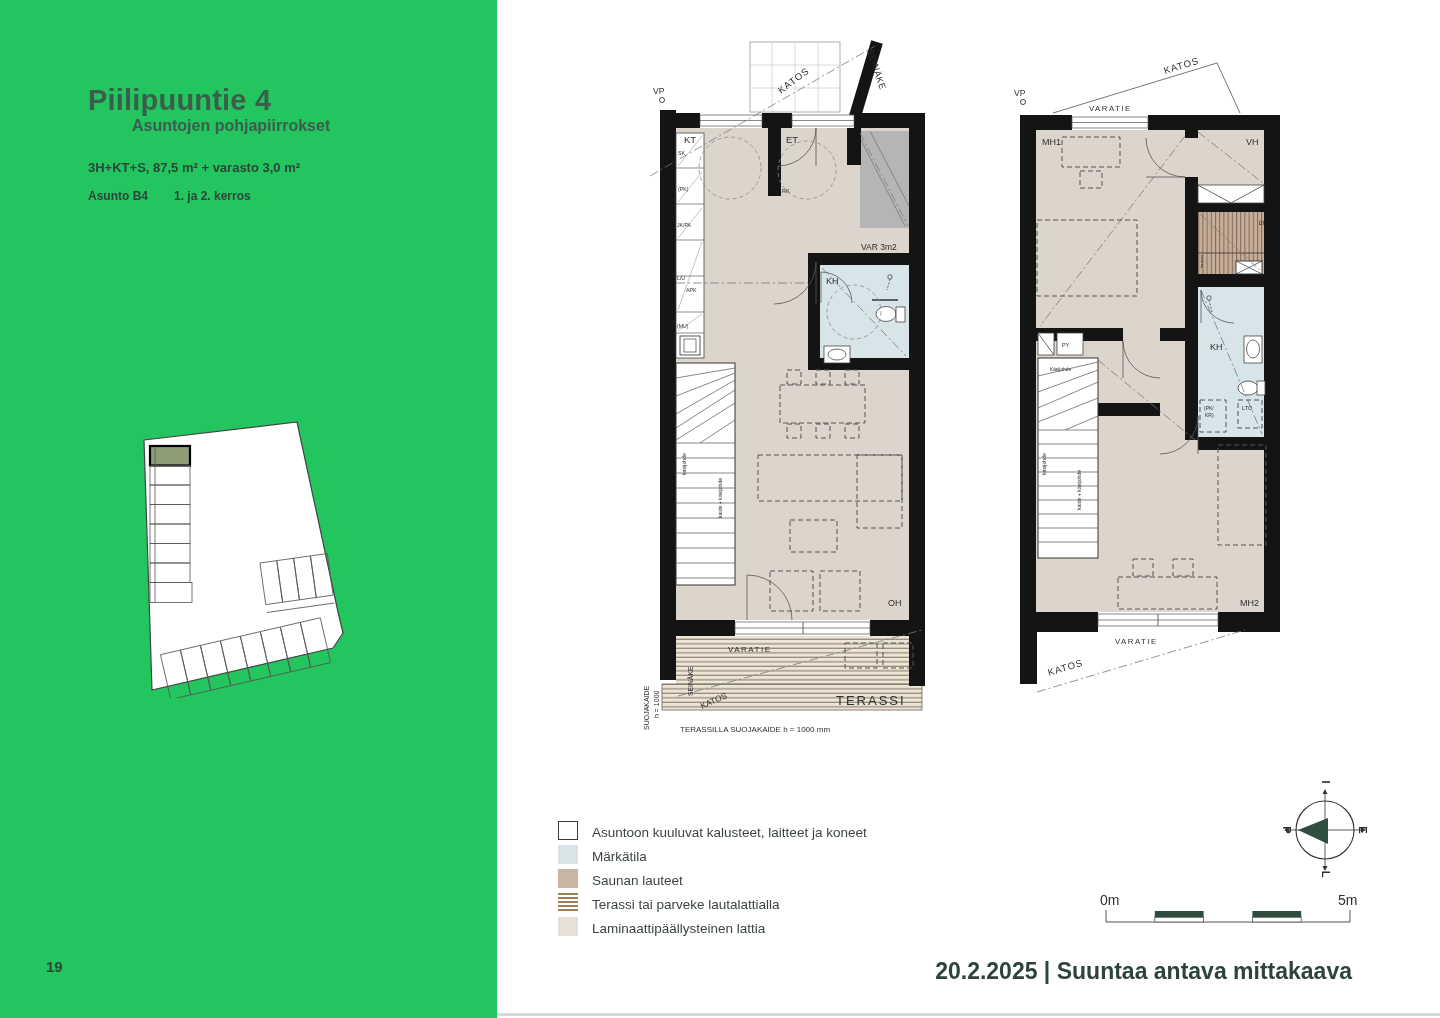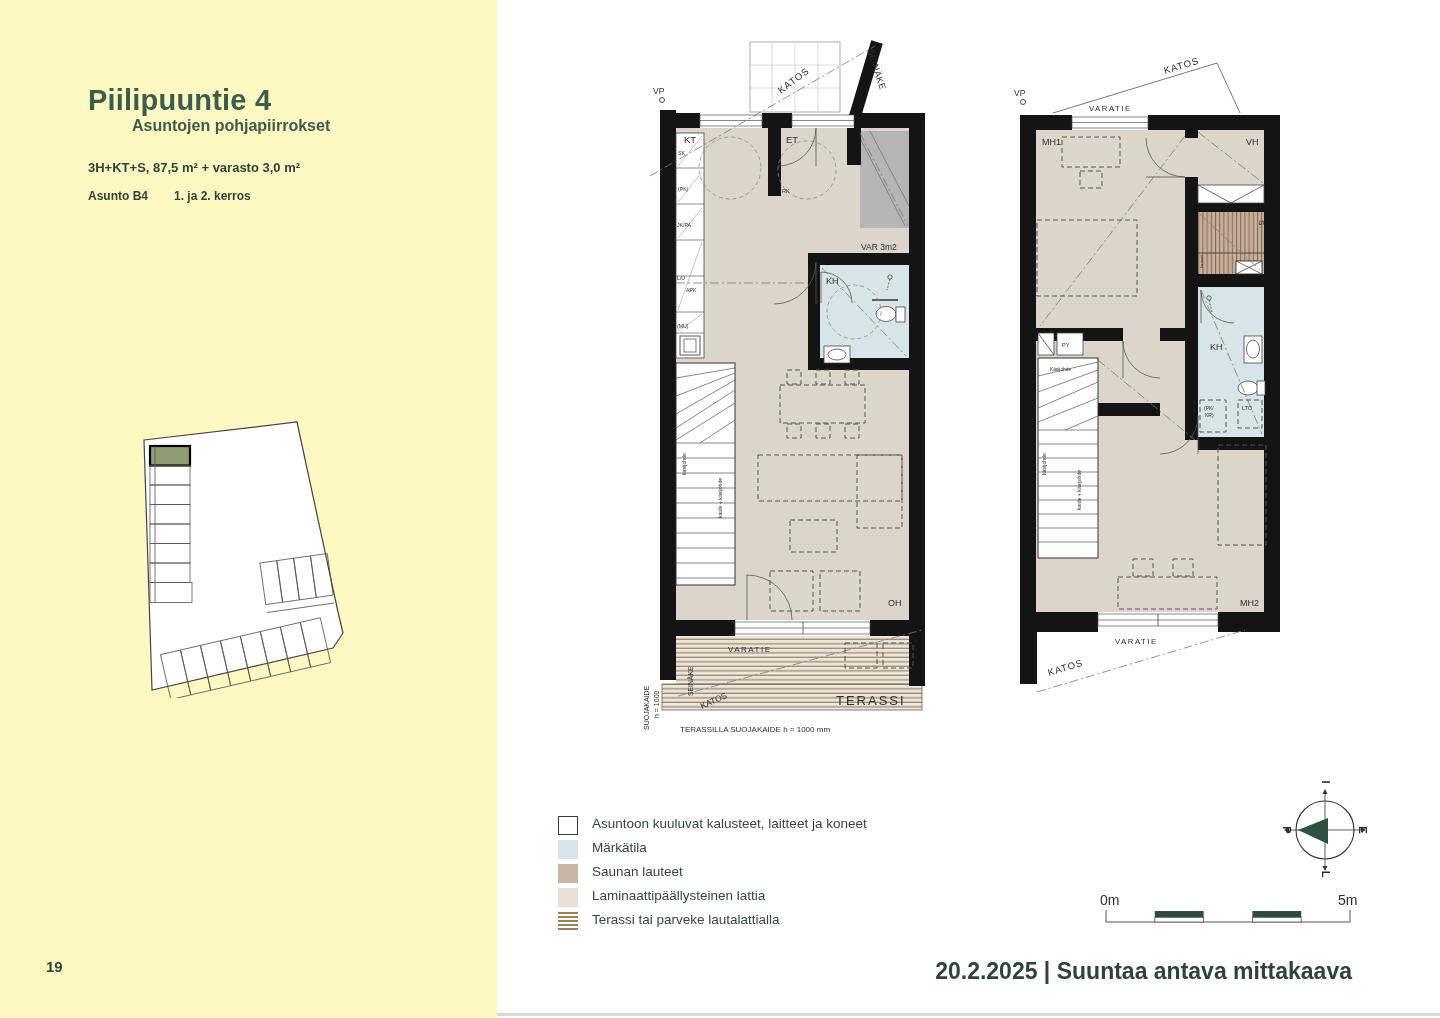--- a/index.html
+++ b/index.html
@@ -1,32 +1,32 @@
 <!DOCTYPE html>
 <html><head>
 <meta charset="utf-8">
 <style>
   html,body{margin:0;padding:0;background:#888;}
   *{box-sizing:border-box;}
   #page{position:relative;width:1440px;height:1018px;background:#ffffff;overflow:hidden;
         font-family:"Liberation Sans",sans-serif;}
-  #sidebar{position:absolute;left:0;top:0;width:497px;height:1018px;background:#fef9c3;}
+  #sidebar{position:absolute;left:0;top:0;width:497px;height:1018px;background:#22c55e;}
   .title{position:absolute;left:88px;top:84px;font-size:29px;font-weight:bold;color:#3c5d4c;letter-spacing:.2px;}
   .subtitle{position:absolute;left:88px;top:117px;font-size:16px;font-weight:bold;color:#3c5d4c;margin-left:44px;}
   .spec{position:absolute;left:88px;top:160px;font-size:13px;font-weight:bold;color:#2e443a;}
   .aptline{position:absolute;left:88px;top:189px;font-size:12px;font-weight:bold;color:#2e443a;}
   .aptline .floors{margin-left:26px;}
   .pagenum{position:absolute;left:46px;top:958px;font-size:15px;font-weight:bold;color:#2e443a;}
   svg{font-family:"Liberation Sans",sans-serif;}
   svg text{fill:#2e2e2e;}
   #siteplan{position:absolute;left:138px;top:413px;}
   #plan1{position:absolute;left:640px;top:28px;}
   #plan2{position:absolute;left:1005px;top:40px;}
   #legend{position:absolute;left:558px;top:816px;}
-  .leg-row{display:flex;align-items:flex-start;height:24px;margin-bottom:0px;}
+  .leg-row{display:flex;align-items:flex-end;height:24px;margin-bottom:0px;}
   .leg-sw{width:20px;height:19px;margin-right:14px;flex:0 0 auto;}
   .sw-fixtures{background:#fff;border:1.6px solid #3a3a3a;}
   .sw-wet{background:#d8e4e8;}
   .sw-sauna{background:#c9b5a3;}
   .sw-laminate{background:#e6e0d7;}
   .sw-terrace{background:repeating-linear-gradient(180deg,#9c7f55 0 2px,#ffffff 2px 4px);}
   .leg-label{font-size:13.5px;color:#3b4540;font-weight:500;}
   #compass{position:absolute;left:1283px;top:778px;}
   #scalebar{position:absolute;left:1096px;top:891px;}
   #footer{position:absolute;right:88px;top:958px;font-size:23px;font-weight:bold;color:#2e443a;}
@@ -403,26 +403,26 @@
     </div>
     <div class="leg-row">
       <div class="leg-sw sw-wet"></div>
       <span class="leg-label">Märkätila</span>
     </div>
     <div class="leg-row">
       <div class="leg-sw sw-sauna"></div>
       <span class="leg-label">Saunan lauteet</span>
     </div>
     <div class="leg-row">
+      <div class="leg-sw sw-terrace"></div>
+      <span class="leg-label">Terassi tai parveke lautalattialla</span>
+    </div>
+    <div class="leg-row">
       <div class="leg-sw sw-laminate"></div>
       <span class="leg-label">Laminaattipäällysteinen lattia</span>
-    </div>
-    <div class="leg-row">
-      <div class="leg-sw sw-terrace"></div>
-      <span class="leg-label">Terassi tai parveke lautalattialla</span>
     </div>
   </div>
 
   <svg id="compass" width="84" height="100" viewBox="0 0 84 100">
     <circle cx="42" cy="52" r="29" fill="none" stroke="#333" stroke-width="1.1"></circle>
     <line x1="42" y1="14" x2="42" y2="90" stroke="#333" stroke-width="0.8"></line>
     <line x1="4" y1="52" x2="80" y2="52" stroke="#333" stroke-width="0.8"></line>
     <path d="M42,11 l-2.5,5 h5 z" fill="#333"></path>
       <path d="M42,93 l-2.5,-5 h5 z" fill="#333"></path>
     <path d="M1,52 l5,-2.5 v5 z" fill="#333"></path>

